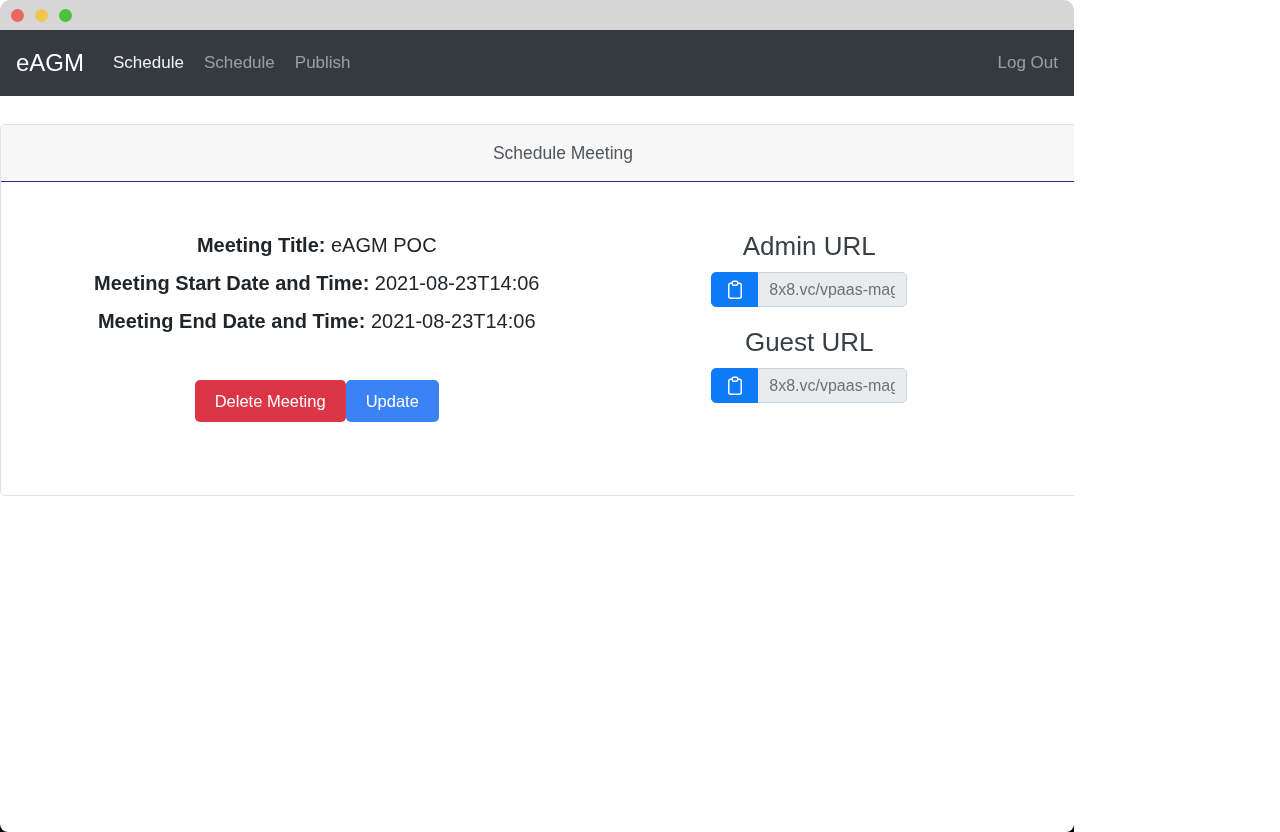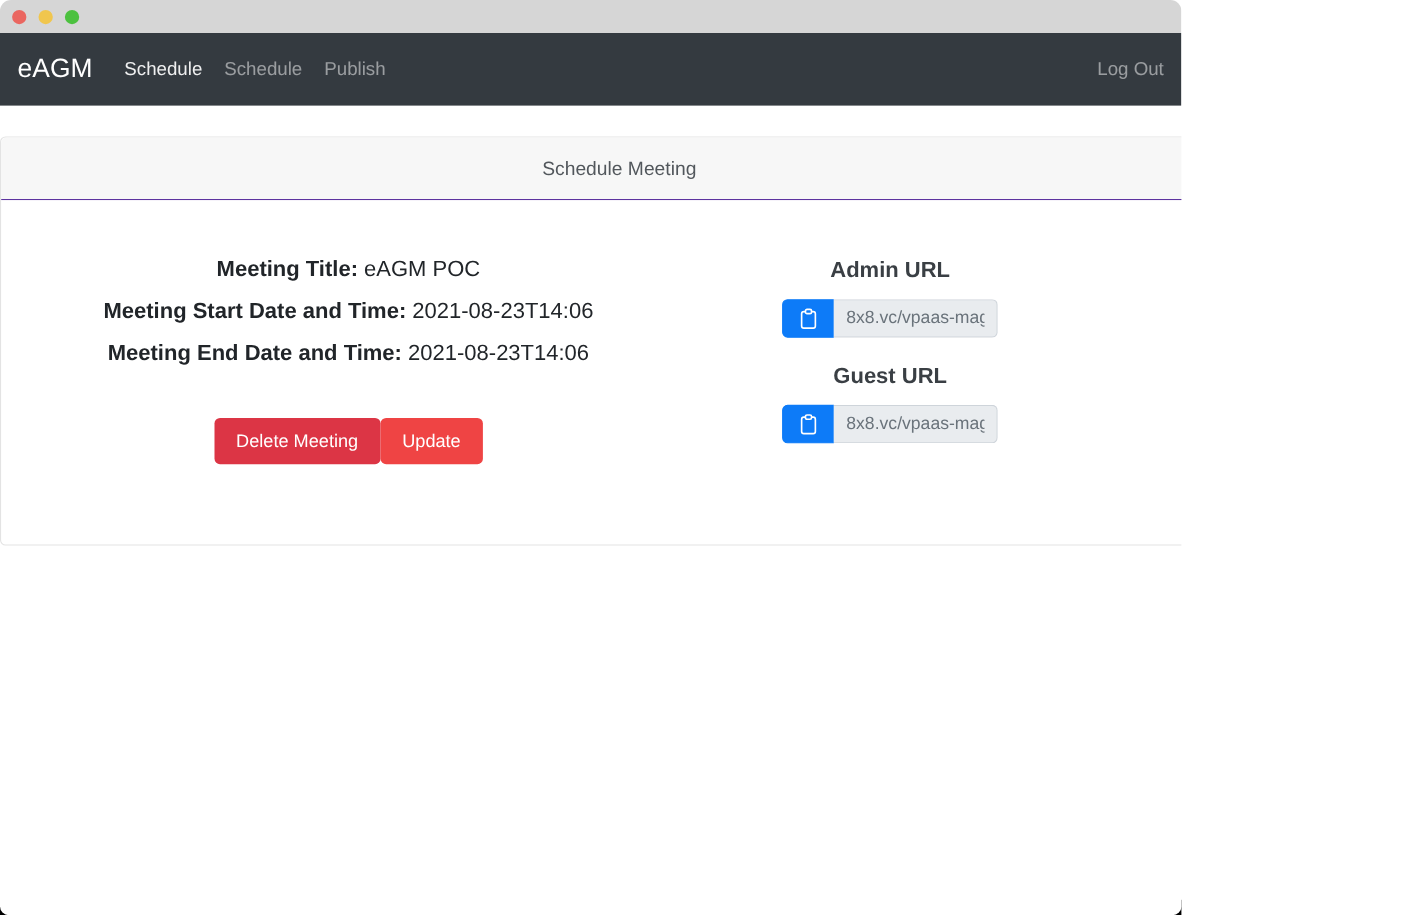--- a/index.html
+++ b/index.html
@@ -37,24 +37,24 @@
 
   
   .detail { font-size:20px; line-height:26px; margin-bottom:12px; color:#212529; white-space:nowrap; }
   .detail b { font-weight:700; }
 
   
   .btn-row { display:flex; margin-top:34px; }
   .btn { height:42px; padding:0 20px; font-size:16.5px; border:none; border-radius:5px;
          color:#fff; cursor:pointer; font-family:"Liberation Sans", sans-serif; }
   .btn-danger { background:#dc3545; }
-  .btn-success { background:#ef4444; }
+  .btn-success { background:#3b82f6; }
 
   
-  .url-heading { font-size:20px; font-weight:700; color:#3a3f44; line-height:29px; margin-bottom:11px; }
+  .url-heading { font-size:26px; font-weight:400; color:#3a3f44; line-height:29px; margin-bottom:11px; }
   .url-heading.second { margin-top:21px; }
   .input-group { display:flex; height:35px; }
   .copy-btn { width:47px; height:35px; background:#0d7bf8; border:1px solid #0d7bf8;
               border-radius:5px 0 0 5px; display:flex; align-items:center; justify-content:center; cursor:pointer; }
   .url-input { width:149px; height:35px; background:#e9ecef; border:1px solid #ced4da; border-left:none;
                border-radius:0 5px 5px 0; font-size:16px; color:#6a737b; padding:0 11px;
                font-family:"Liberation Sans", sans-serif; overflow:hidden; white-space:nowrap; }
 </style>
 </head>
 <body>

